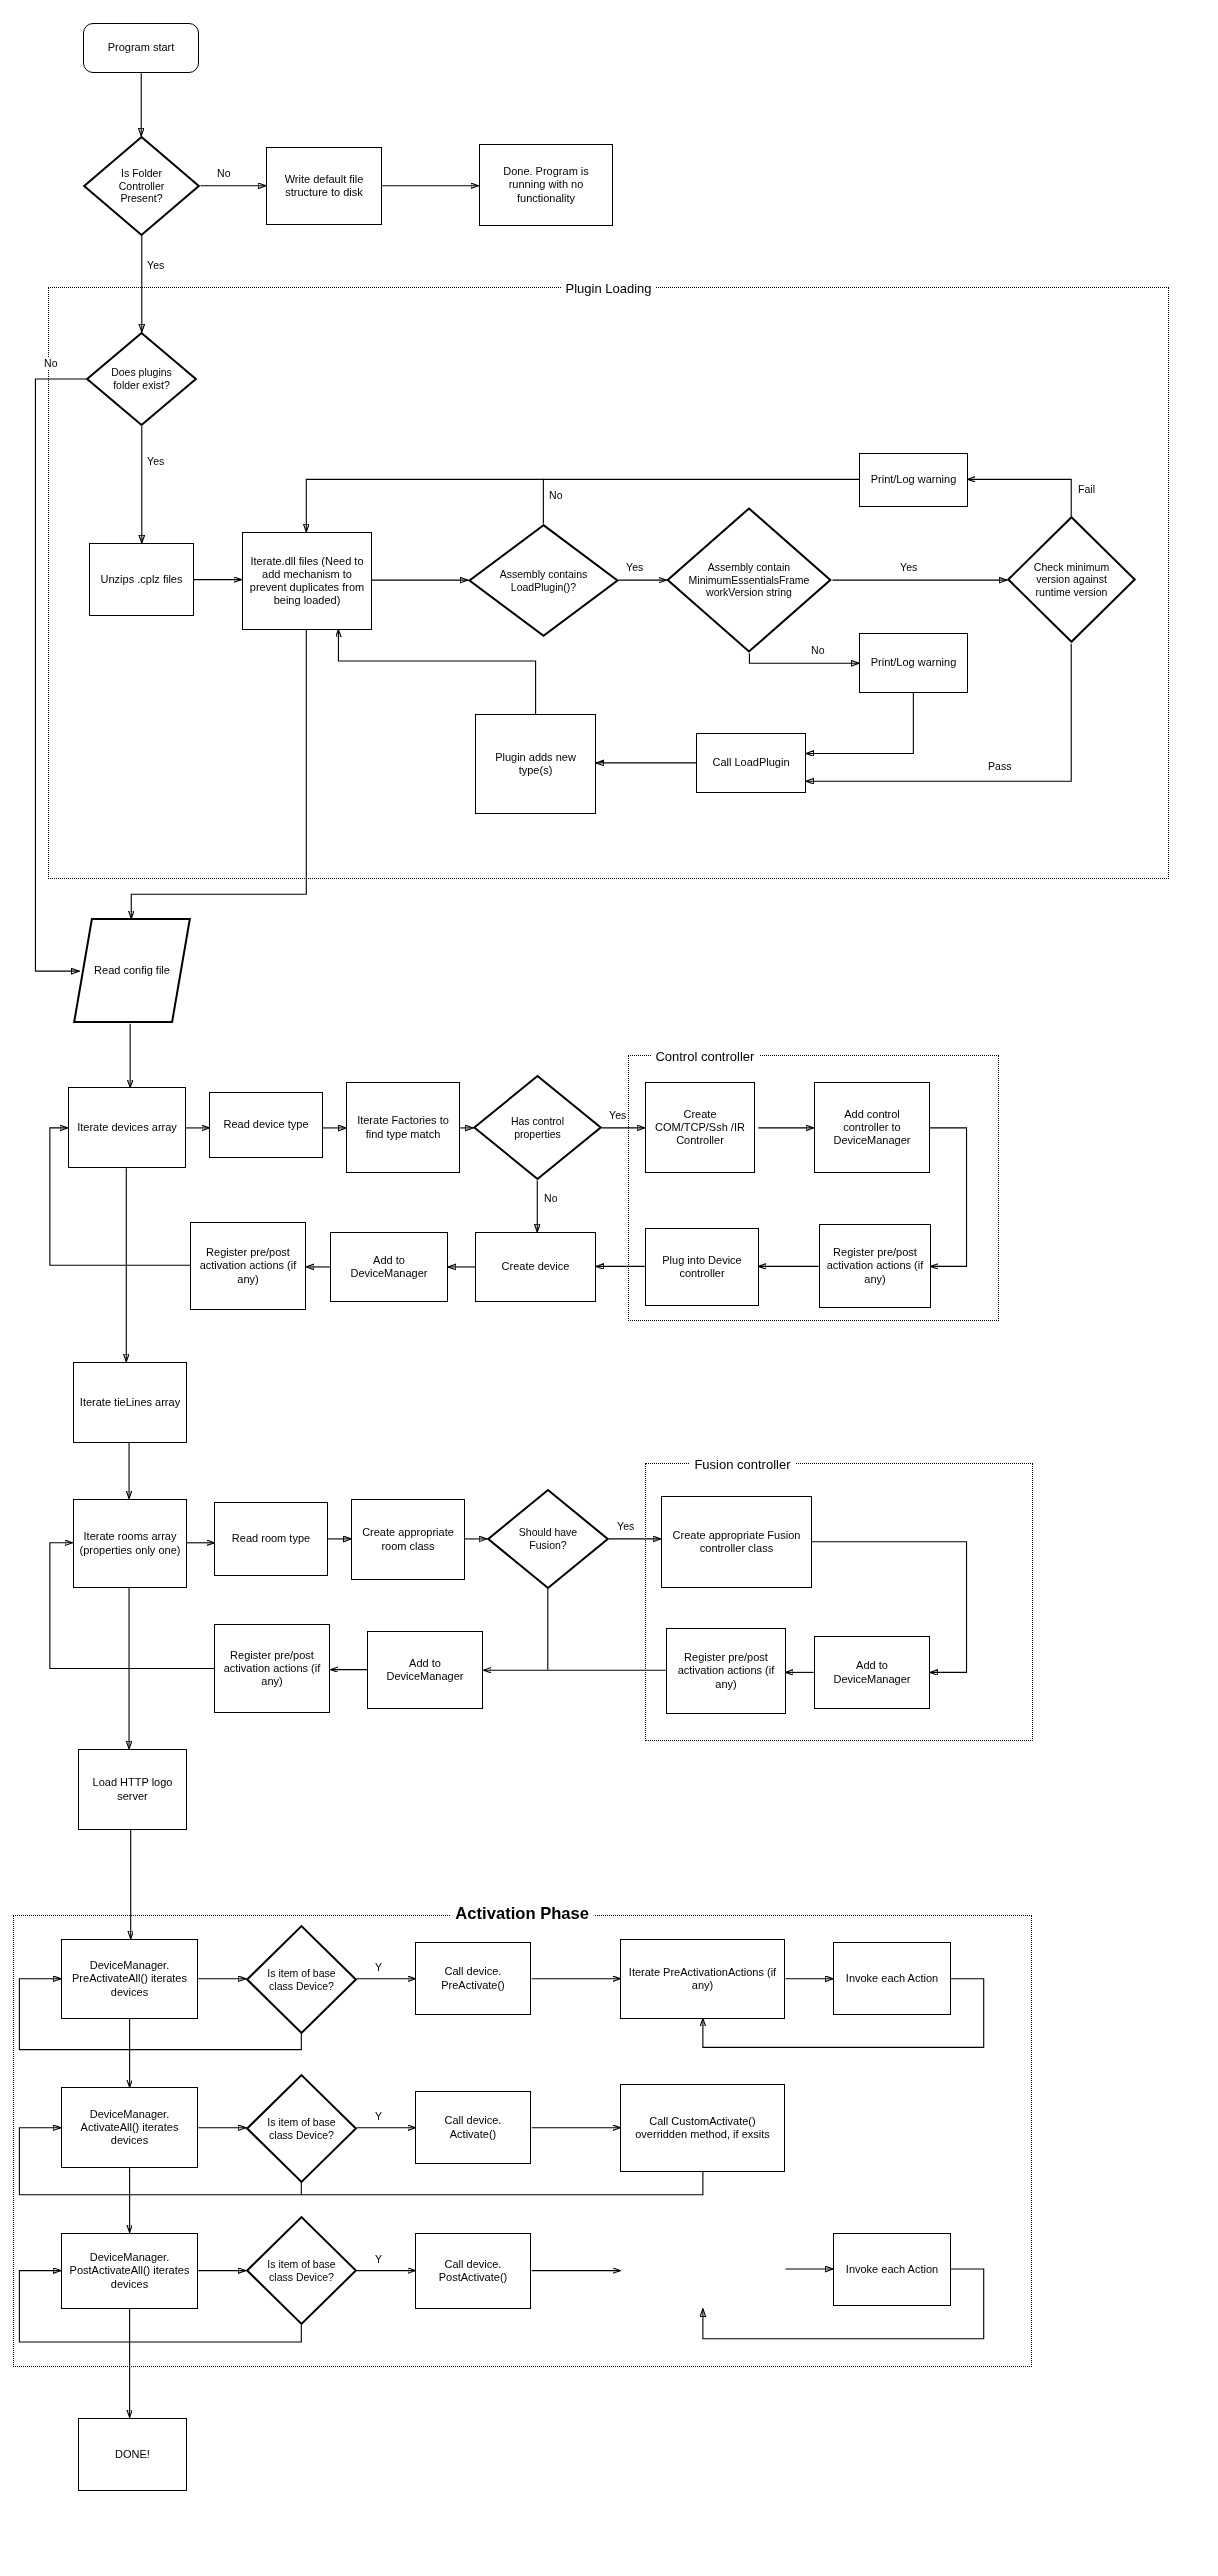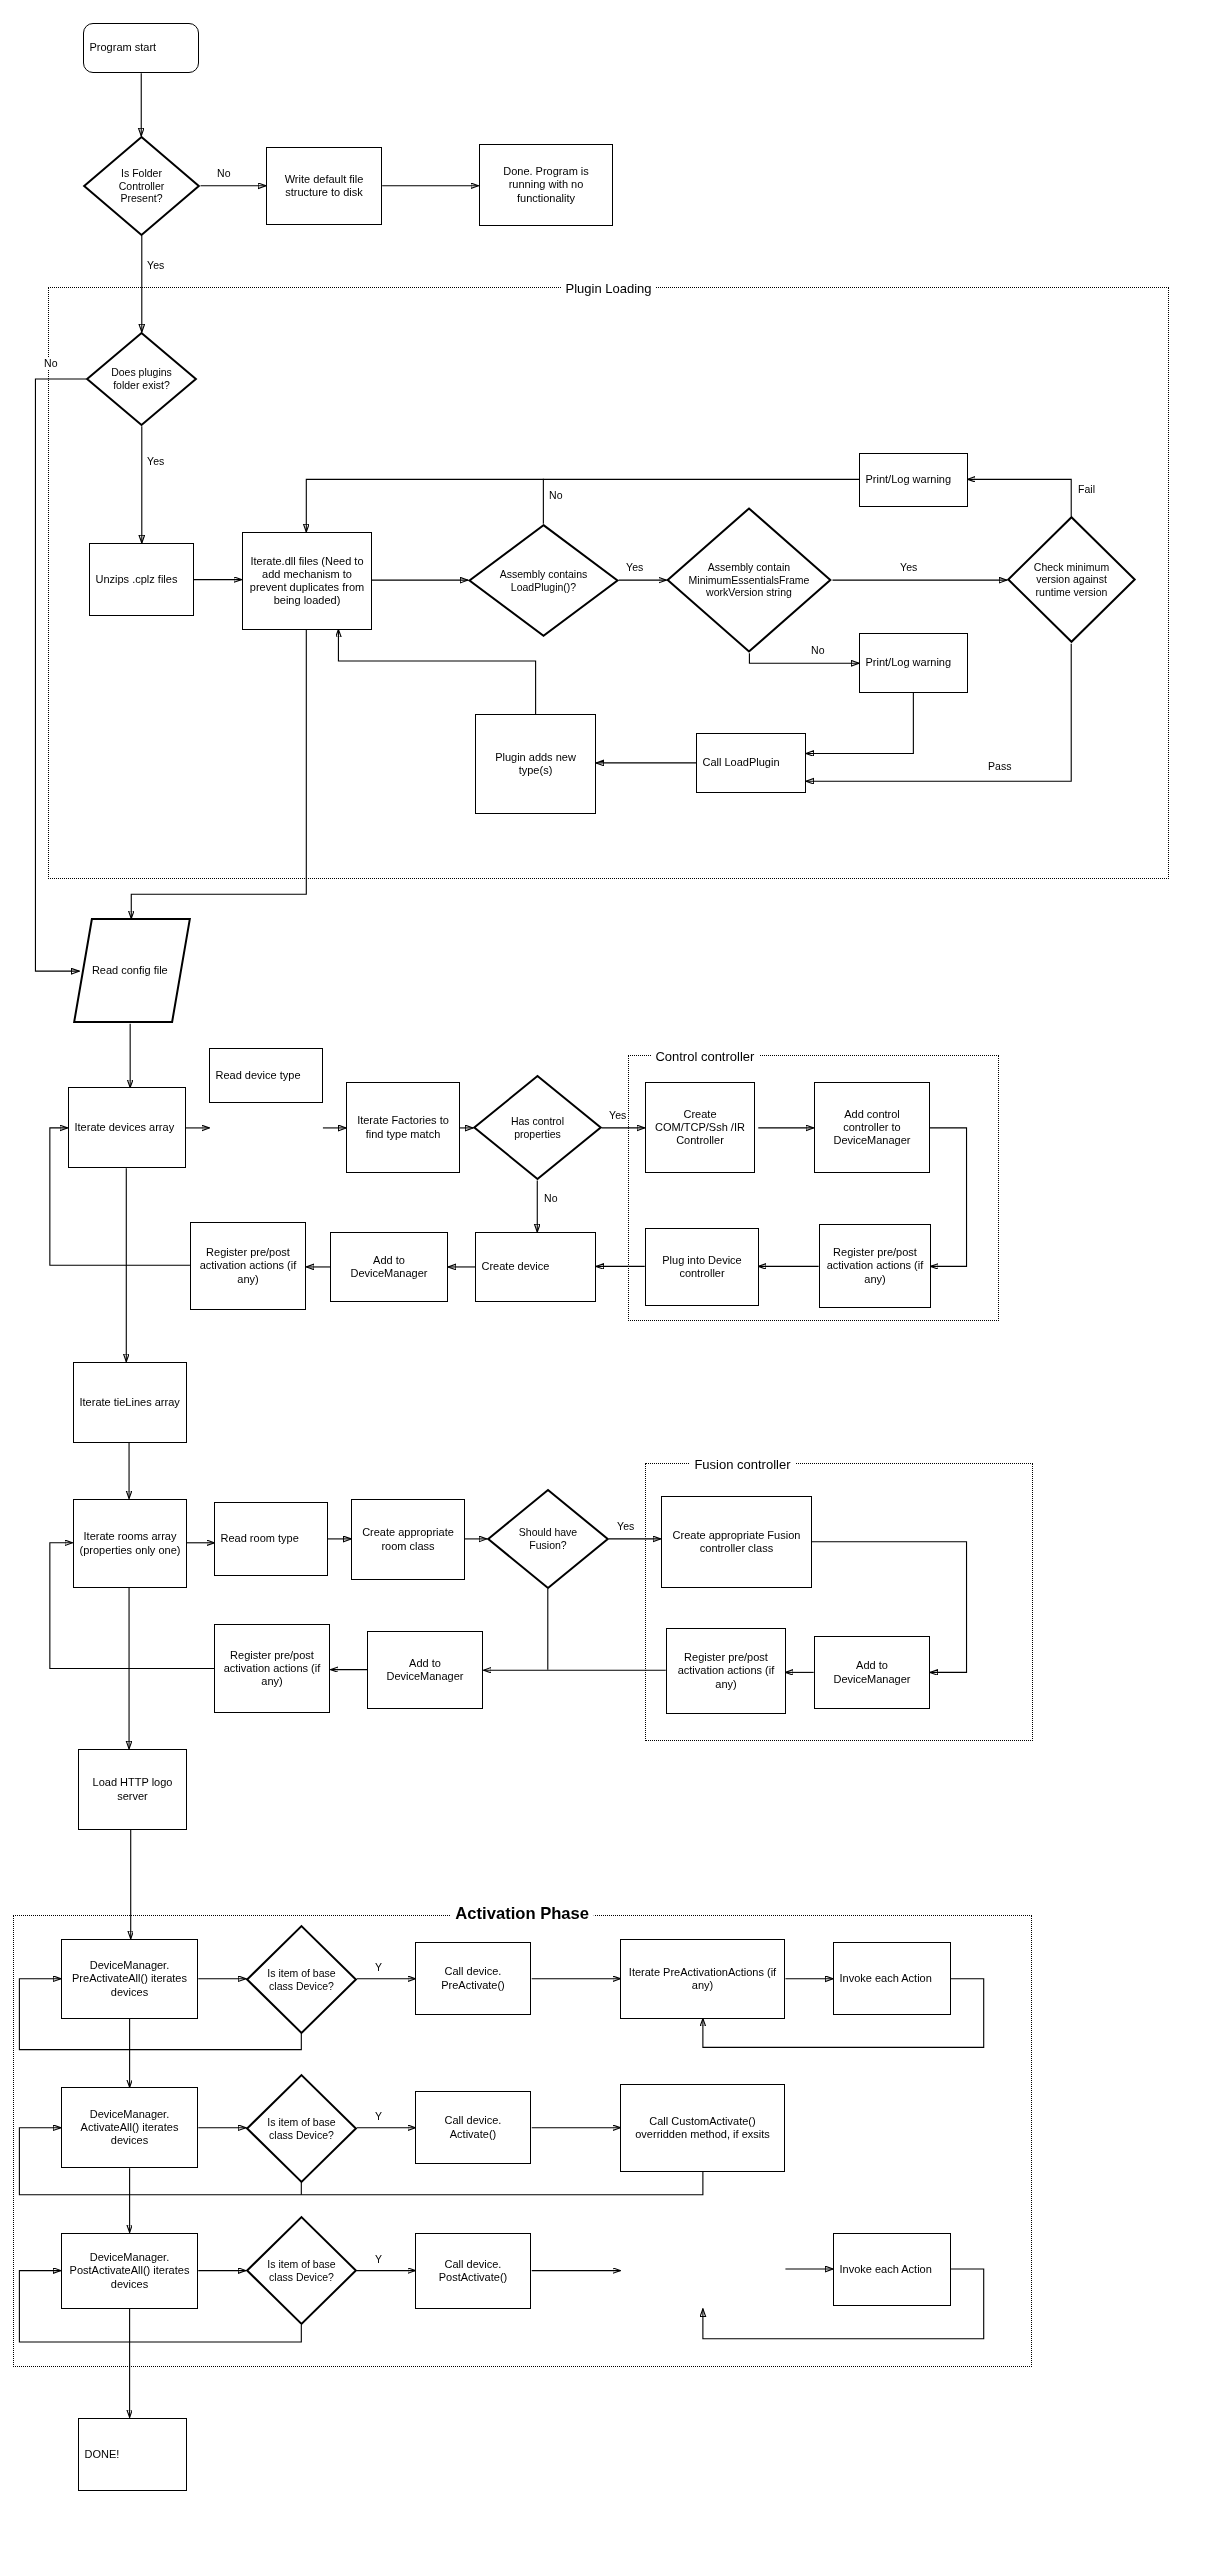--- a/index.html
+++ b/index.html
@@ -1,21 +1,21 @@
 <!DOCTYPE html>
 <html style="font-size:8.9px"><head>
 <meta charset="utf-8">
 <style>
   * { margin:0; padding:0; box-sizing:border-box; }
   html,body { background:#ffffff; }
   body { font-family:"Liberation Sans", sans-serif; color:#000; }
   .canvas { position:relative; width:1218px; height:2576px; background:#fff; overflow:hidden; }
   .edges { position:absolute; left:0; top:0; z-index:1; }
   .edges path { fill:none; stroke:#000; stroke-width:2; }
-  .node { position:absolute; z-index:2; display:flex; align-items:center; 
+  .node { position:absolute; z-index:2; display:flex; align-items:center; justify-content:center;
           text-align:center; font-size:11px; line-height:1.2; }
   .rect, .rounded { background:#fff; border:1.1px solid #000; padding:3.3px 5.5px; }
   .rounded { border-radius:10px; }
   .diamond, .para { background:transparent; }
   .diamond svg, .para svg { position:absolute; inset:0; width:100%; height:100%; overflow:visible; }
   .diamond polygon, .para polygon { fill:#fff; stroke:#000; stroke-width:2; }
   .diamond span { position:relative; z-index:1; padding:0 13%; font-size:10.5px; overflow-wrap:anywhere; }
   .para span { position:relative; z-index:1; padding:0 16%; }
   .group { position:absolute; border:1.1px dotted #000; z-index:0; }
   .group-label { position:absolute; background:#fff; padding:0 4.4px; font-size:13px; z-index:3; white-space:nowrap; }
@@ -181,21 +181,21 @@
   <div class="node para" style="left:73px;top:918px;width:118px;height:105px">
     <svg viewBox="0 0 100 100" preserveAspectRatio="none">
         <polygon points="16,1 99,1 84,99 1,99" vector-effect="non-scaling-stroke"></polygon>
       </svg>
     <span>Read config file</span>
   </div>
 
   <div class="node rect" style="left:68px;top:1087px;width:118px;height:81px">
       <span>Iterate devices array</span>
     </div>
-  <div class="node rect" style="left:209px;top:1048px;width:114px;height:55px">
+  <div class="node rect" style="left:209px;top:1092px;width:114px;height:66px">
       <span>Read device type</span>
     </div>
   <div class="node rect" style="left:346px;top:1082px;width:114px;height:91px">
       <span>Iterate Factories to find type match</span>
     </div>
 
   <div class="node diamond" style="left:473px;top:1075px;width:129px;height:105px">
     <svg viewBox="0 0 100 100" preserveAspectRatio="none">
         <polygon points="50,1 99,50 50,99 1,50" vector-effect="non-scaling-stroke"></polygon>
       </svg>

